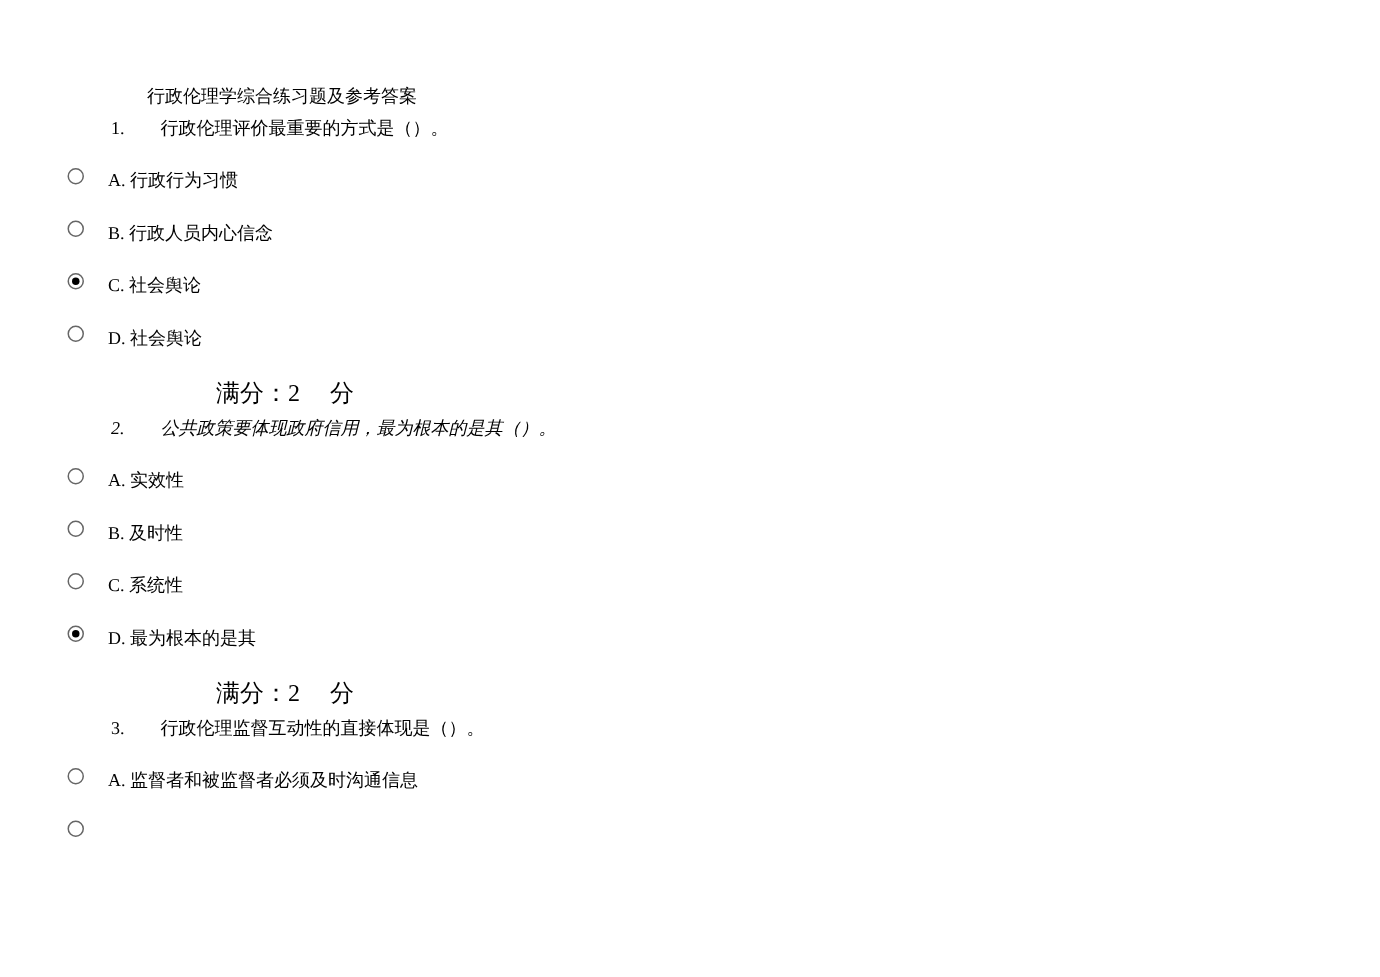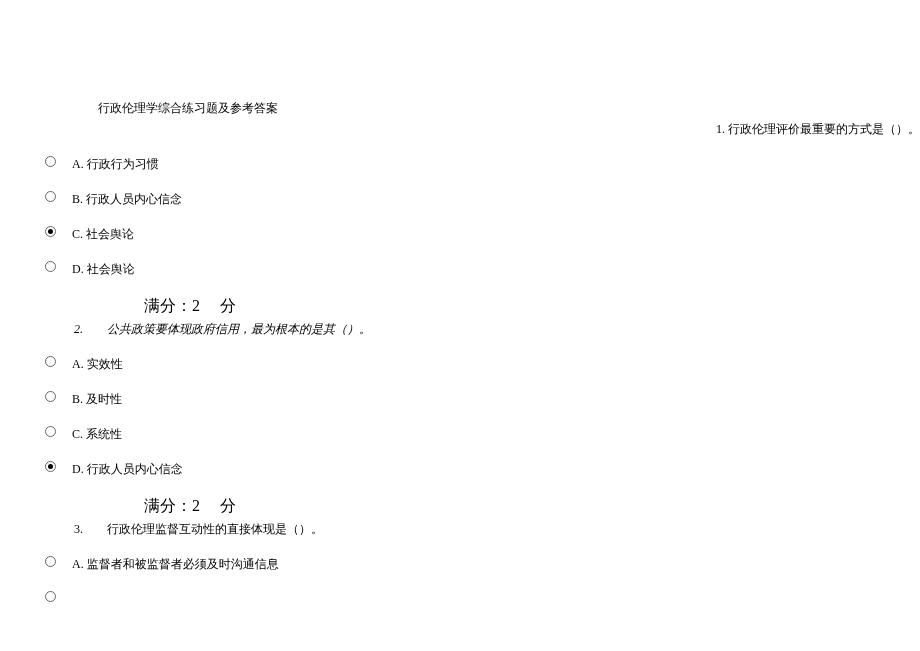--- a/index.html
+++ b/index.html
@@ -11,28 +11,27 @@
       background: #ffffff;
       font-family: "SimSun", "宋体", serif;
       font-size: 12px;
       color: #000;
       padding: 0;
       width: 920px;
       height: 651px;
     }
     .doc-title {
       margin-left: 98px;
-      margin-top: 100px;
+      margin-top: 56px;
       font-size: 12px;
     }
     .question-line {
       margin-left: 74px;
       margin-top: 4px;
       font-size: 12px;
-      text-align: right;
     }
     .question-num {
       display: inline-block;
       width: 30px;
     }
     .option-row {
       display: flex;
       align-items: flex-start;
       margin-top: 18px;
       margin-left: 45px;
@@ -124,21 +123,21 @@
   <span class="option-text">B. 及时性</span>
 </div>
 
 <div class="option-row">
   <span class="radio"></span>
   <span class="option-text">C. 系统性</span>
 </div>
 
 <div class="option-row">
   <span class="radio selected"></span>
-  <span class="option-text">D. 行政人员内心信念</span>
+  <span class="option-text">D. 最为根本的是其</span>
 </div>
 
 <div class="score-line">满分：2  分</div>
 
 <div class="q3-line">
   <span class="question-num">3.</span>
   <span>行政伦理监督互动性的直接体现是（）。</span>
 </div>
 
 <div class="option-row">

